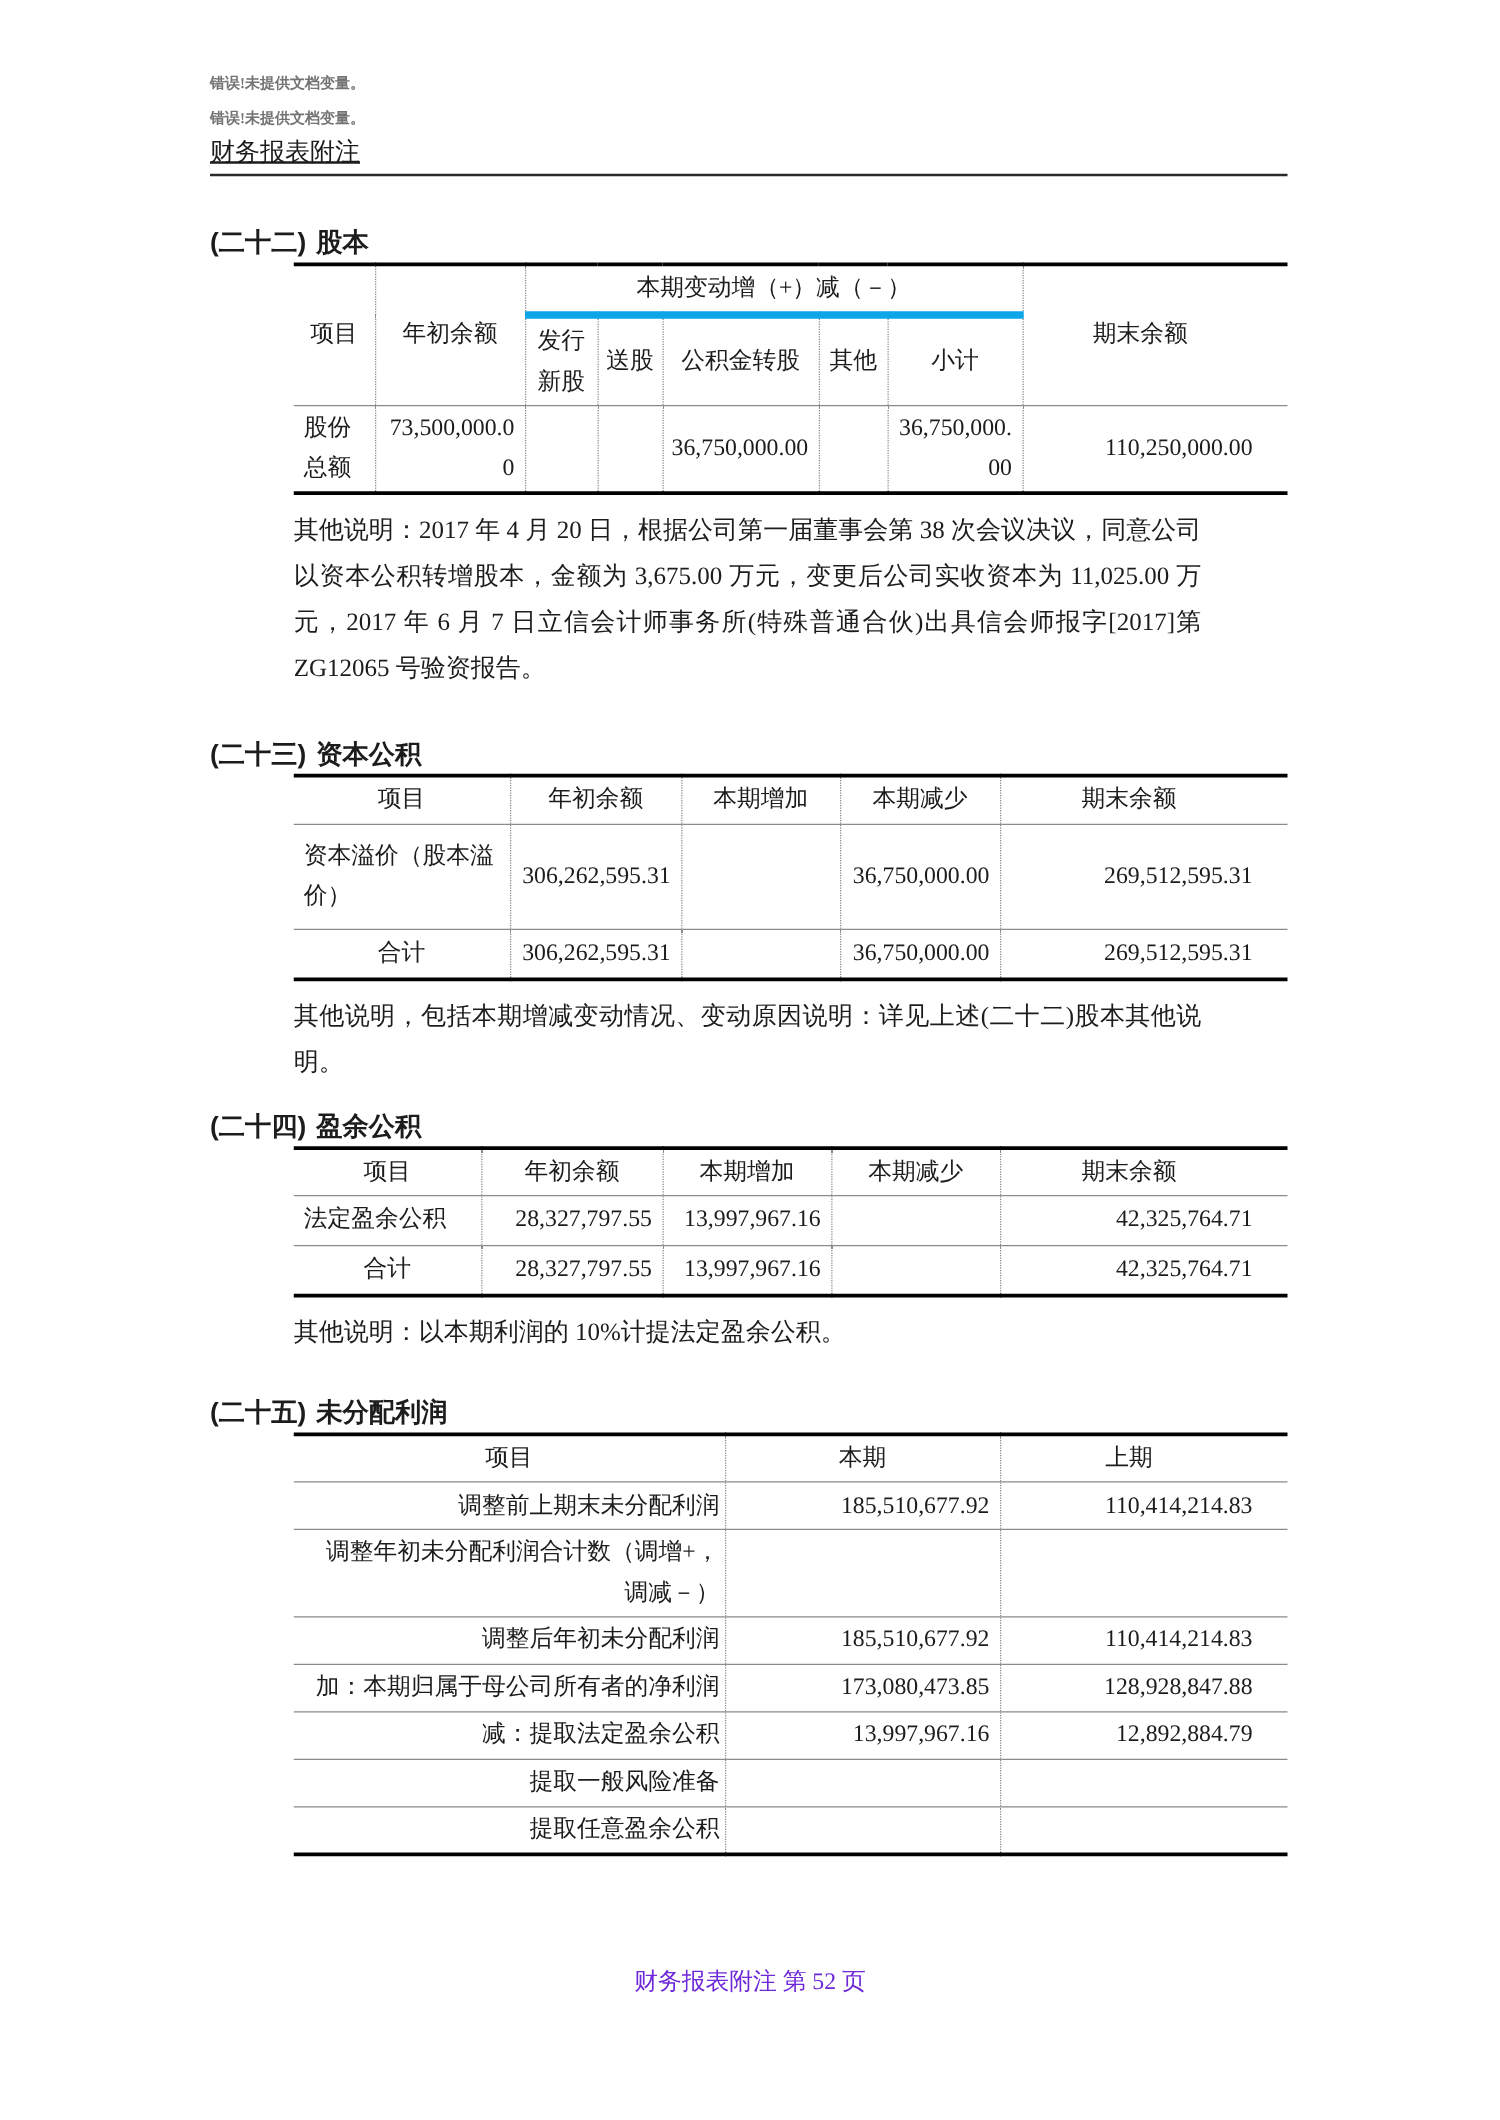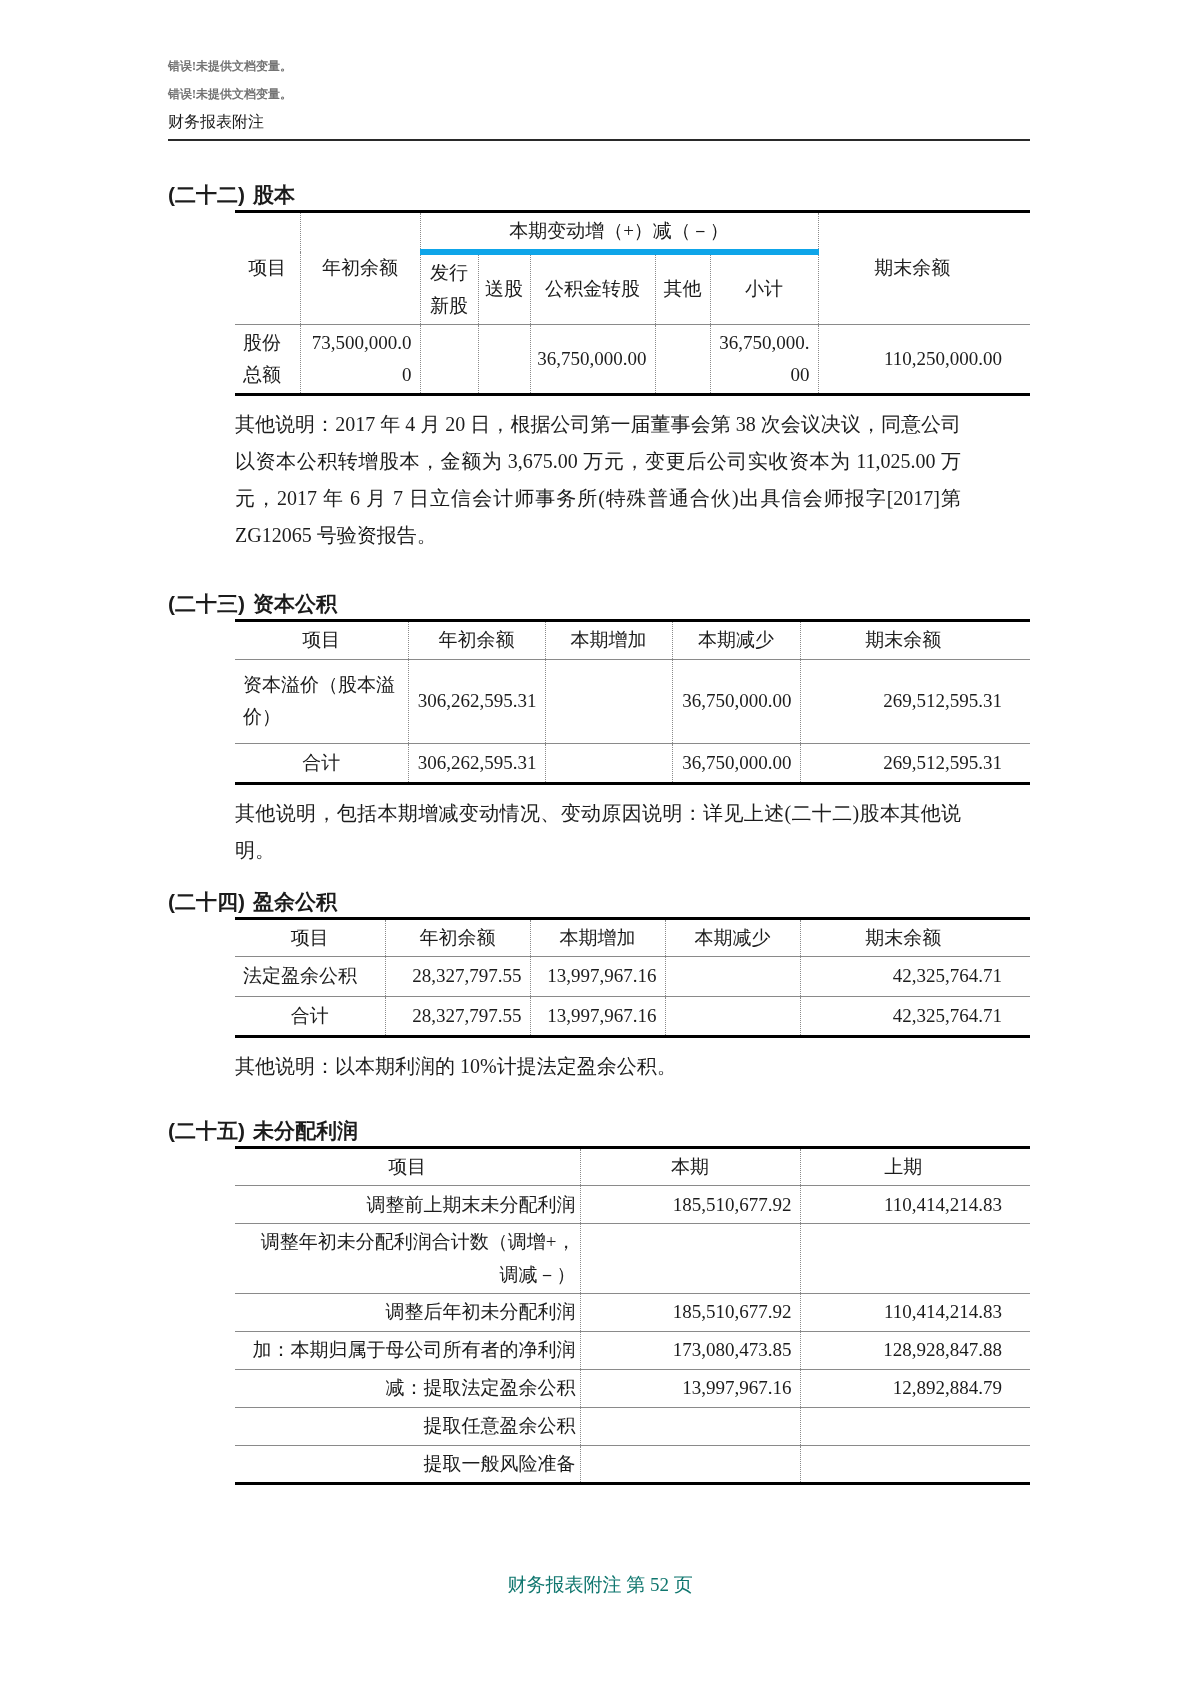--- a/index.html
+++ b/index.html
@@ -8,21 +8,21 @@
     position:relative; width:1200px; height:1696px; background:#ffffff;
     font-family:"Liberation Serif","DejaVu Serif",serif; color:#1c1c1c; overflow:hidden;
   }
   .content { padding:52px 0 0 168px; width:1030px; }
 
   
   .hdr-bold {
     font-family:Liberation Serif, serif;
     font-weight:700; font-size:12px; line-height:28px; color:#737373;
   }
-  .hdr-plain { font-size:16px; line-height:28px; }
+  .hdr-plain { font-size:20px; line-height:28px;text-decoration:underline; }
   .hdr-rule { width:862px; border-bottom:2px solid #2a2a2a; margin-top:3px; }
 
   
   .sec-22 { margin-top:40px; }
   .sec-23 { margin-top:36px; }
   .sec-24 { margin-top:19px; }
   .sec-25 { margin-top:32px; }
   .sec-head {
     font-family:Liberation Sans, sans-serif;
     font-weight:700; font-size:21px; line-height:27px; margin-bottom:2px;
@@ -66,21 +66,21 @@
 
   
   .note {
     width:726px; margin-left:67px; margin-top:10px;
     font-size:20px; line-height:37px; text-align:justify;
   }
 
   
   .footer {
     position:absolute; top:1572px; left:0; width:100%;
-    text-align:center; font-size:19px; color:#0f766e;
+    text-align:center; font-size:19px; color:#6d28d9;
   }
 </style>
 </head>
 <body>
 
 <div class="page">
   <div class="content">
 
     <div>
       <div class="hdr-bold">错误!未提供文档变量。</div>
@@ -254,26 +254,26 @@
             <td class="c1 item">加：本期归属于母公司所有者的净利润</td>
             <td class="num">173,080,473.85</td>
             <td class="num last">128,928,847.88</td>
           </tr>
           <tr>
             <td class="c1 item">减：提取法定盈余公积</td>
             <td class="num">13,997,967.16</td>
             <td class="num last">12,892,884.79</td>
           </tr>
           <tr class="indent">
+            <td class="c1 item">提取一般风险准备</td>
+            <td class="num"></td>
+            <td class="num last"></td>
+          </tr>
+          <tr class="indent">
             <td class="c1 item">提取任意盈余公积</td>
-            <td class="num"></td>
-            <td class="num last"></td>
-          </tr>
-          <tr class="indent">
-            <td class="c1 item">提取一般风险准备</td>
             <td class="num"></td>
             <td class="num last"></td>
           </tr>
         </tbody>
       </table>
     </section>
   </div>
 
   <div class="footer">财务报表附注 第 52 页</div>
 </div>

